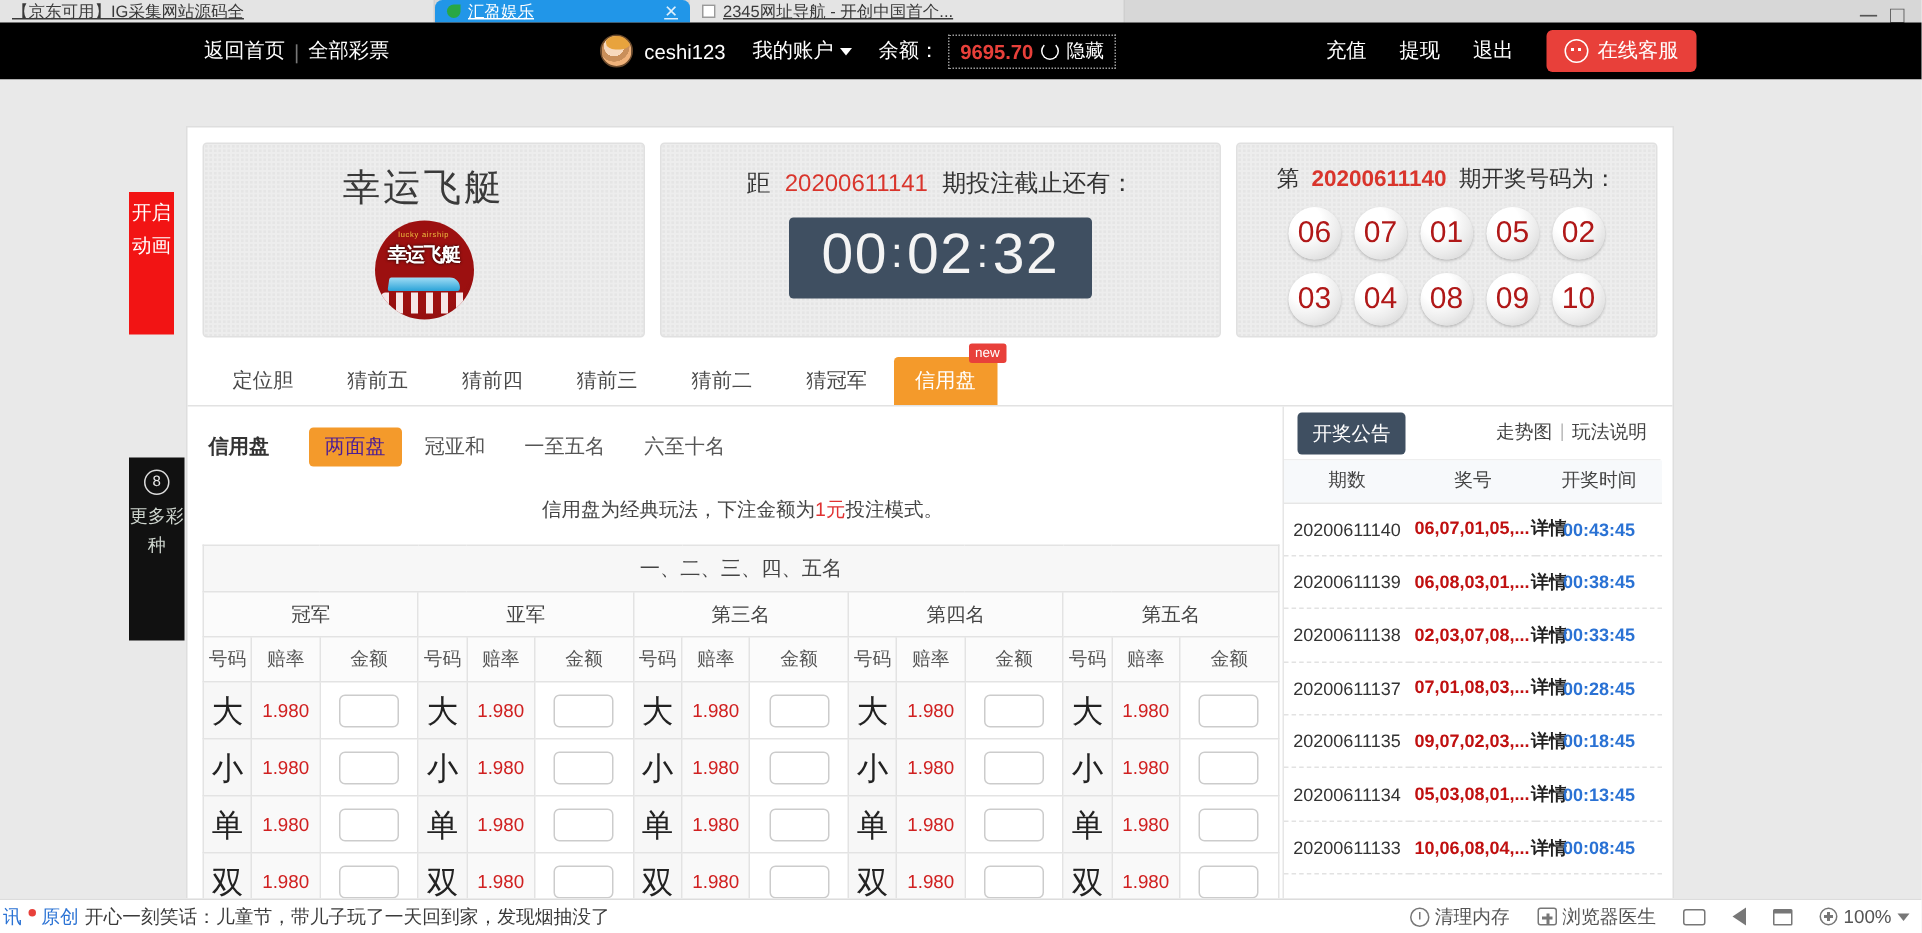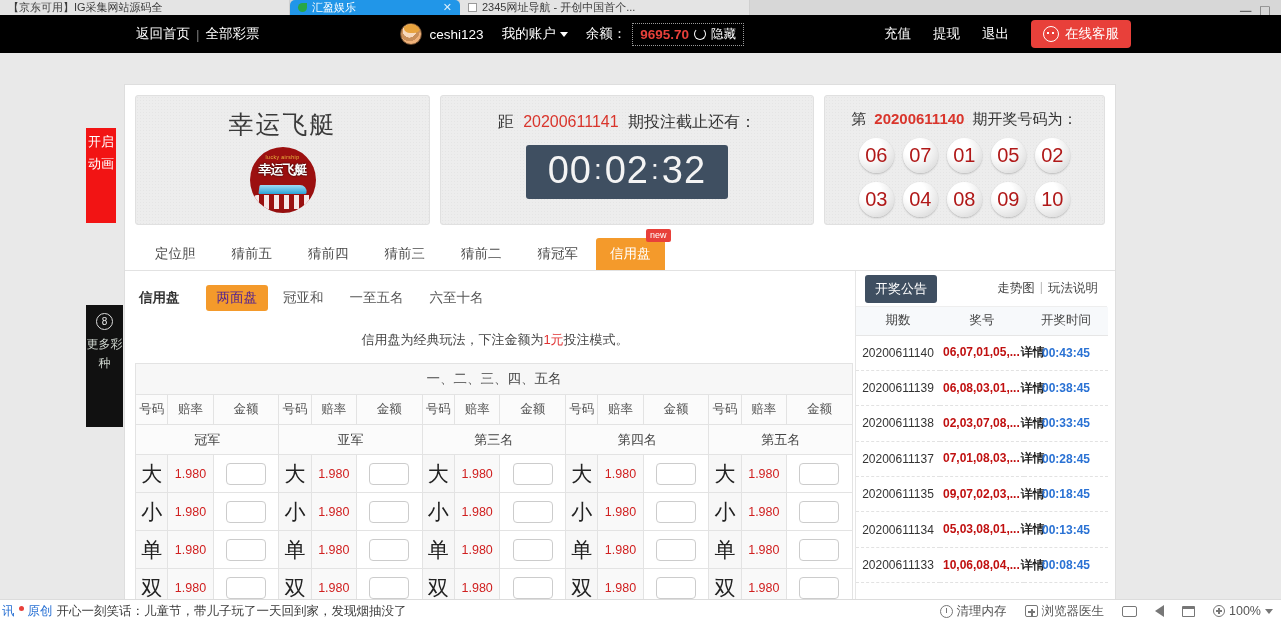--- a/index.html
+++ b/index.html
@@ -15,20 +15,21 @@
   #browser-tabstrip {
     position: absolute; left: 0; top: 0; width: 1281px; height: 15px;
     background: #d7d7d7;
     display: flex; align-items: flex-end;
   }
   .tab {
     height: 15px; display: flex; align-items: center;
     font-size: 11px; color: #3a3a3a;
     padding: 0 8px; overflow: hidden; white-space: nowrap;
     position: relative;
+    text-decoration: underline;
   }
   .tab.inactive { width: 290px; background: #e4e4e4; border-right: 1px solid #cfcfcf; }
   .tab.active {
     width: 170px; background: #2196e8; color: #fff;
     border-radius: 5px 5px 0 0;
   }
   .tab .tab-close { margin-left: auto; font-size: 11px; opacity: .85; }
   .tab .tab-fav { width: 9px; height: 9px; margin-right: 5px; flex: 0 0 auto; }
   .tab-fav.leaf { background: #28a745; border-radius: 50% 0 50% 50%; }
   .tab-fav.box { border: 1px solid #9a9a9a; background: #fff; }
@@ -405,42 +406,42 @@
               <col class="cw-amt">
             <col class="cw-num">
               <col class="cw-odd">
               <col class="cw-amt">
           </colgroup>
           <thead>
             <tr>
               <th class="grp-title" colspan="15">一、二、三、四、五名</th>
             </tr>
             <tr>
+              <th class="rank-h" colspan="3">冠军</th>
+              <th class="rank-h" colspan="3">亚军</th>
+              <th class="rank-h" colspan="3">第三名</th>
+              <th class="rank-h" colspan="3">第四名</th>
+              <th class="rank-h" colspan="3">第五名</th>
+            </tr>
+            <tr>
               <th class="col-h">号码</th>
               <th class="col-h">赔率</th>
               <th class="col-h">金额</th>
               <th class="col-h">号码</th>
               <th class="col-h">赔率</th>
               <th class="col-h">金额</th>
               <th class="col-h">号码</th>
               <th class="col-h">赔率</th>
               <th class="col-h">金额</th>
               <th class="col-h">号码</th>
               <th class="col-h">赔率</th>
               <th class="col-h">金额</th>
               <th class="col-h">号码</th>
               <th class="col-h">赔率</th>
               <th class="col-h">金额</th>
-            </tr>
-            <tr>
-              <th class="rank-h" colspan="3">冠军</th>
-              <th class="rank-h" colspan="3">亚军</th>
-              <th class="rank-h" colspan="3">第三名</th>
-              <th class="rank-h" colspan="3">第四名</th>
-              <th class="rank-h" colspan="3">第五名</th>
             </tr>
           </thead>
           <tbody id="bet-body">
               <tr>
                 <td class="num">大</td>
                 <td class="odds">1.980</td>
                 <td class="amt"><input type="text" style=""></td>
                 <td class="num">大</td>
                 <td class="odds">1.980</td>
                 <td class="amt"><input type="text" style=""></td>

